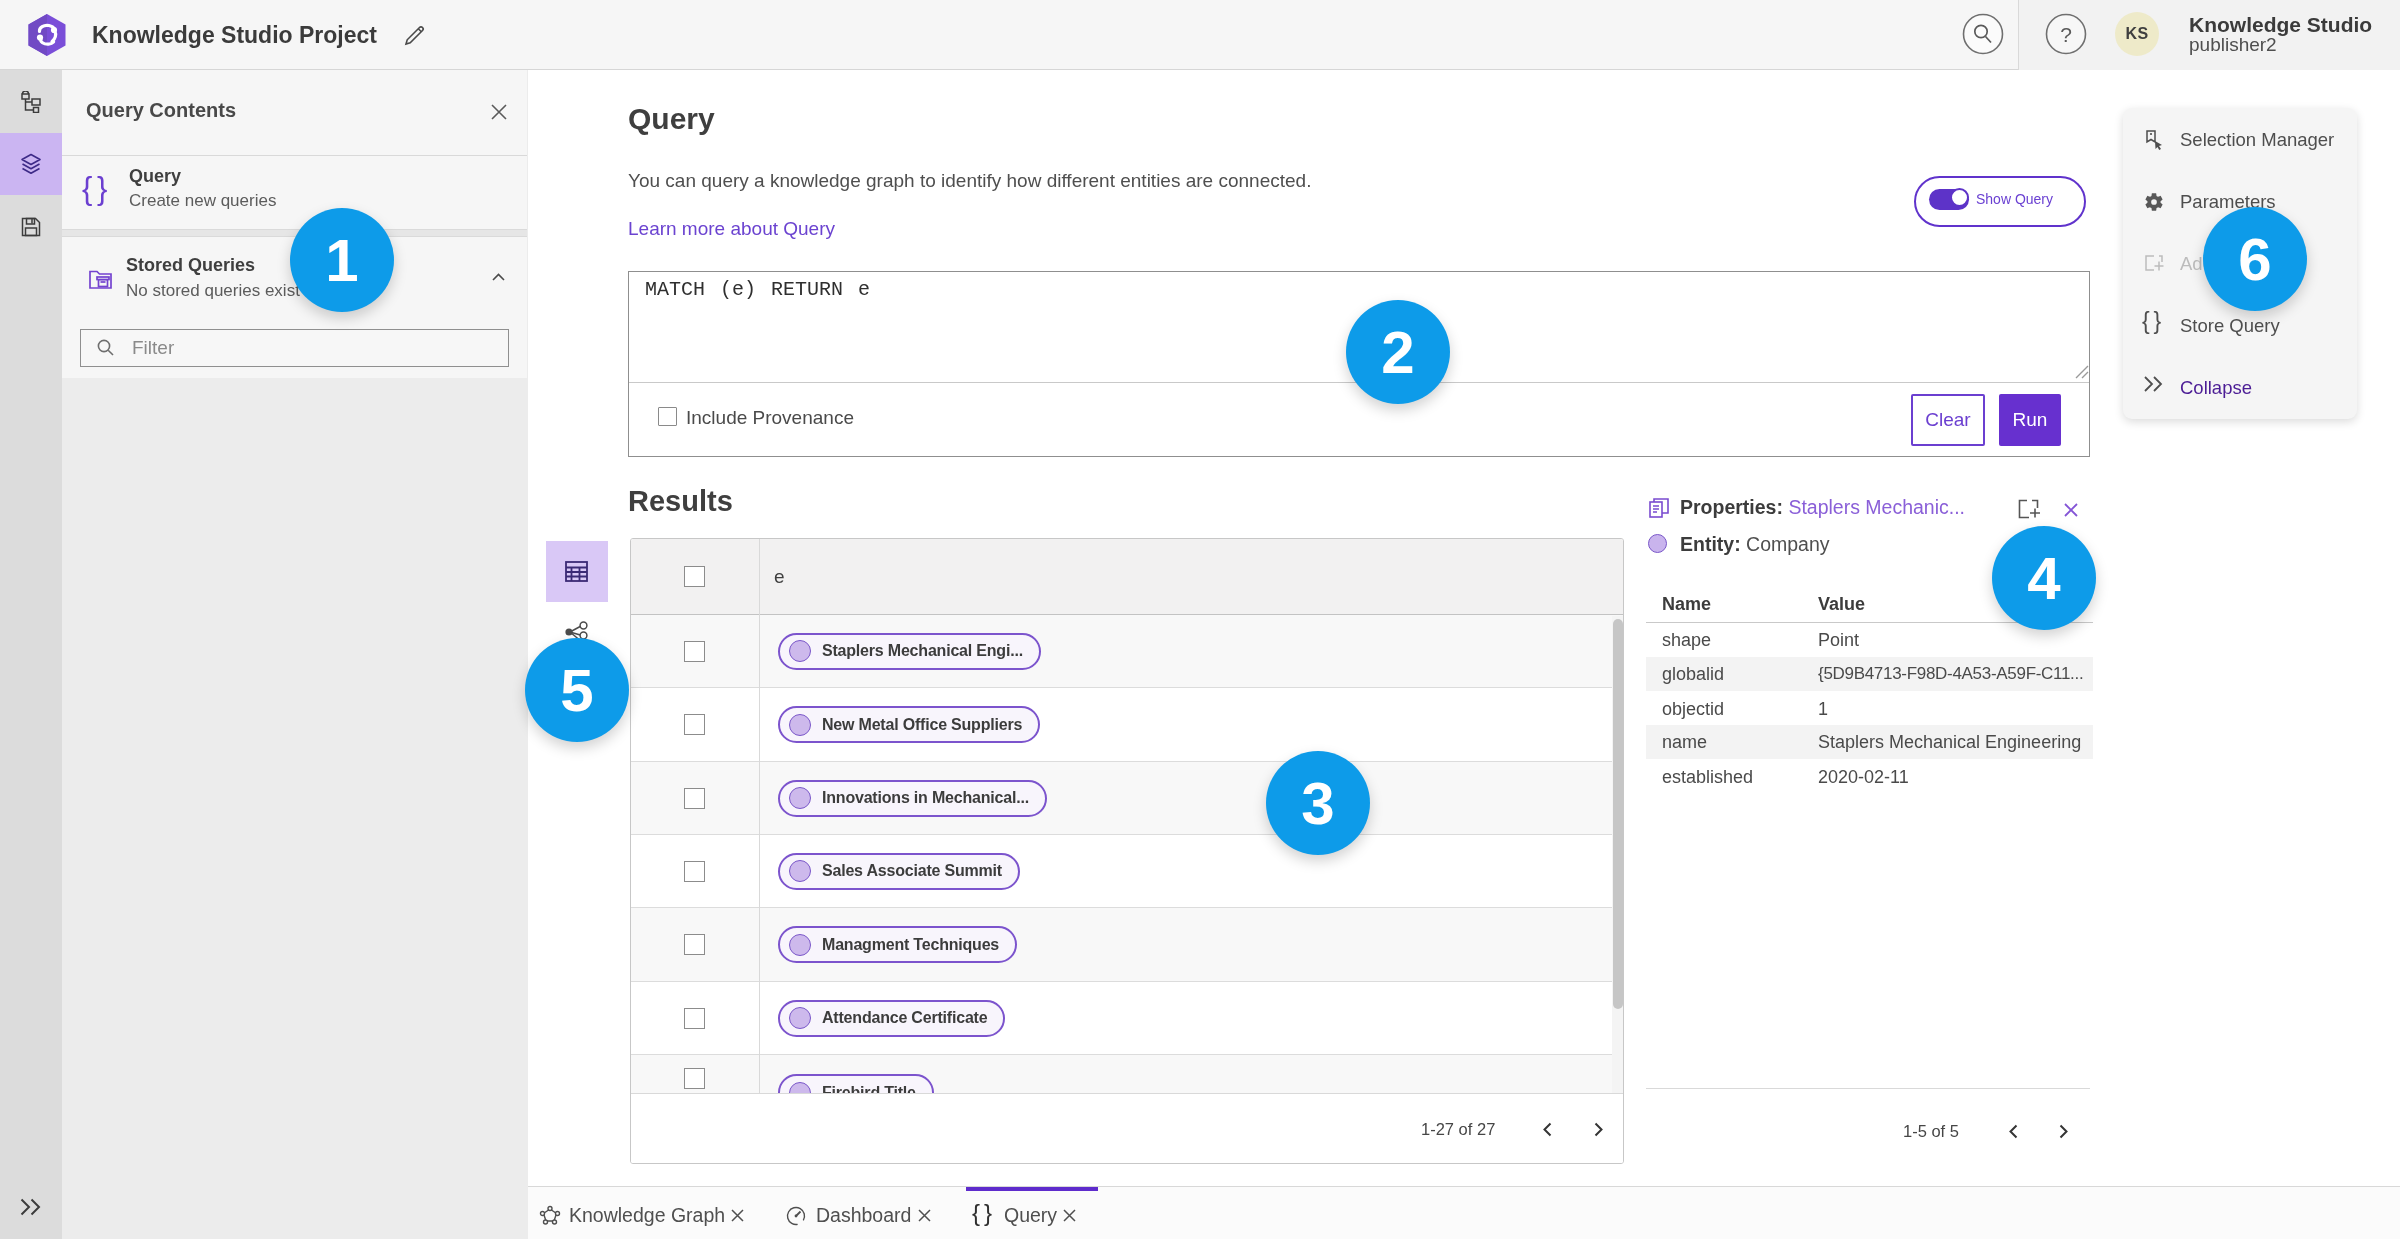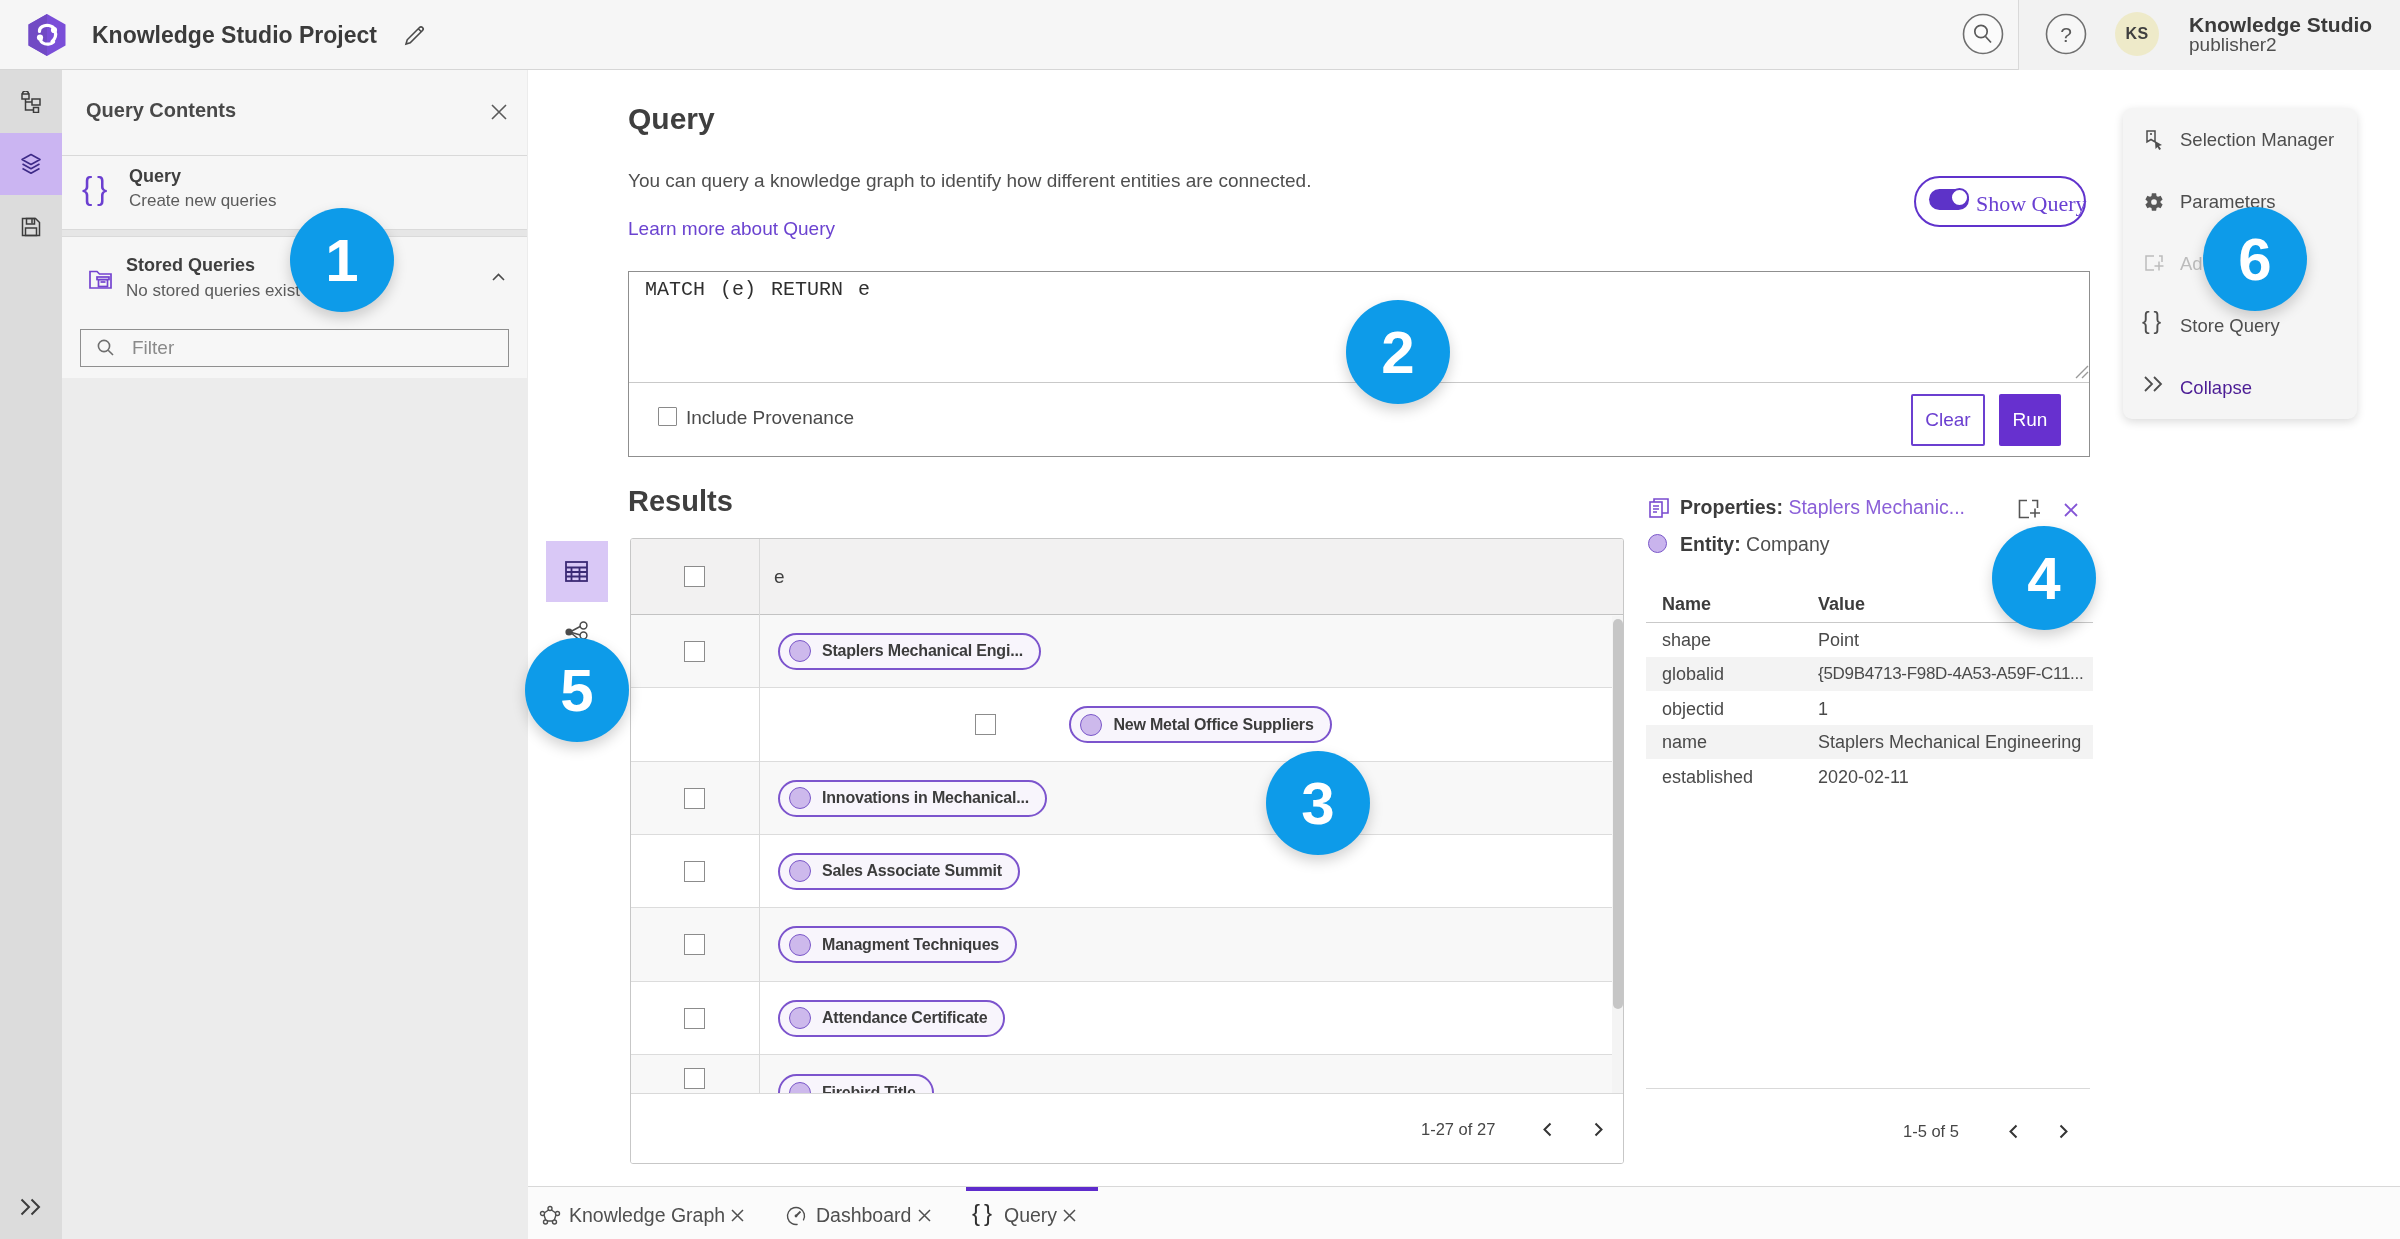--- a/index.html
+++ b/index.html
@@ -139,21 +139,21 @@
 
 <div class="abs" id="main" style="left:528px;top:70px;width:1872px;height:1116px;background:#fff;"></div>
 
 <div class="abs" style="left:628px;top:102px;font-size:30px;font-weight:700;color:#3f3f3f;">Query</div>
 <div class="abs" style="left:628px;top:170px;font-size:19px;color:#4f4f4f;">You can query a knowledge graph to identify how different entities are connected.</div>
 <div class="abs" style="left:628px;top:218px;font-size:19px;color:#6b43d0;">Learn more about Query</div>
 
 <div class="abs" style="left:1914px;top:176px;width:172px;height:51px;border:2px solid #6033cc;border-radius:26px;background:#fff;"></div>
 <div class="abs" style="left:1929px;top:189px;width:40px;height:21px;border-radius:11px;background:#5d33c8;"></div>
 <div class="abs" style="left:1950px;top:188px;width:19px;height:19px;border-radius:50%;background:#fff;border:2px solid #5d33c8;"></div>
-<div class="abs" style="left:1976px;top:191px;font-size:22px;color:#6a40d2;font-family:Liberation Serif, serif;">Show Query</div>
+<div class="abs" style="left:1976px;top:191px;font-size:14px;color:#6a40d2;">Show Query</div>
 
 <div class="abs" style="left:628px;top:271px;width:1462px;height:186px;border:1px solid #8f8f8f;background:#fff;"></div>
 <div class="abs" style="left:629px;top:382px;width:1460px;height:1px;background:#c9c9c9;"></div>
 <div class="abs" style="left:645px;top:278px;font-size:20px;font-family:'Liberation Mono',monospace;color:#2f2f2f;letter-spacing:0;word-spacing:3px;">MATCH (e) RETURN e</div>
 
 <svg class="abs" style="left:2072px;top:362px;" width="18" height="18" viewBox="0 0 18 18">
   <path d="M16 4 L4 16 M16 10 L10 16" stroke="#9a9a9a" stroke-width="1.4"></path>
 </svg>
 
 <div class="abs" style="left:658px;top:407px;width:19px;height:19px;border:1.5px solid #8a8a8a;background:#fff;border-radius:1px;"></div>
@@ -186,21 +186,21 @@
 <div class="abs" style="left:630px;top:538px;width:994px;height:626px;border:1px solid #c7c7c7;border-radius:3px;background:#fff;overflow:hidden;">
 
   <div class="abs" style="left:0;top:0;width:992px;height:76px;background:#f2f1f1;border-bottom:1px solid #c3c3c3;"></div>
   <div class="abs" style="left:143px;top:27px;font-size:19px;color:#3f3f3f;">e</div>
   <div class="abs cb" style="left:53px;top:27px;"></div>
 
   <div class="row" style="top:76px;height:73px;background:#f8f8f8;">
       <div class="cb"></div>
       <div class="pill">Staplers Mechanical Engi...</div>
     </div>
-  <div class="row" style="top:149px;height:74px;background:#fff;justify-content:center;">
+  <div class="row" style="top:149px;height:74px;background:#fff;">
       <div class="cb"></div>
       <div class="pill">New Metal Office Suppliers</div>
     </div>
   <div class="row" style="top:223px;height:73px;background:#f8f8f8;">
       <div class="cb"></div>
       <div class="pill">Innovations in Mechanical...</div>
     </div>
   <div class="row" style="top:296px;height:73px;background:#fff;">
       <div class="cb"></div>
       <div class="pill">Sales Associate Summit</div>

